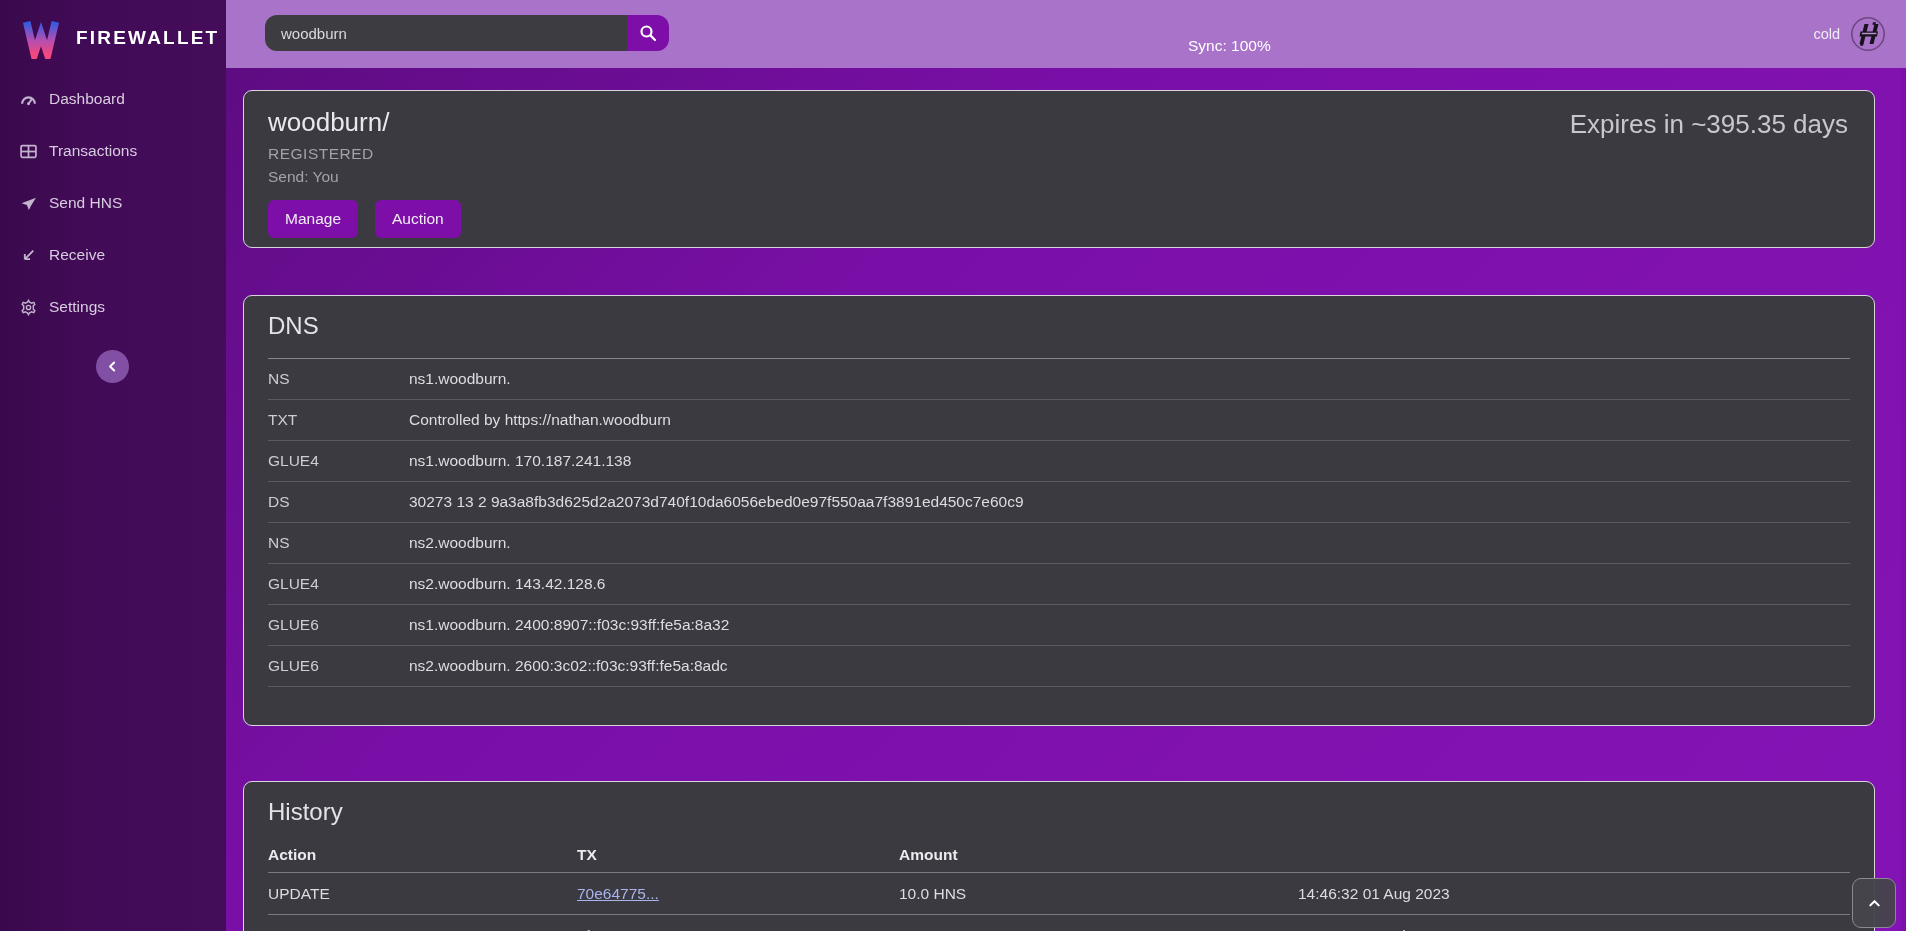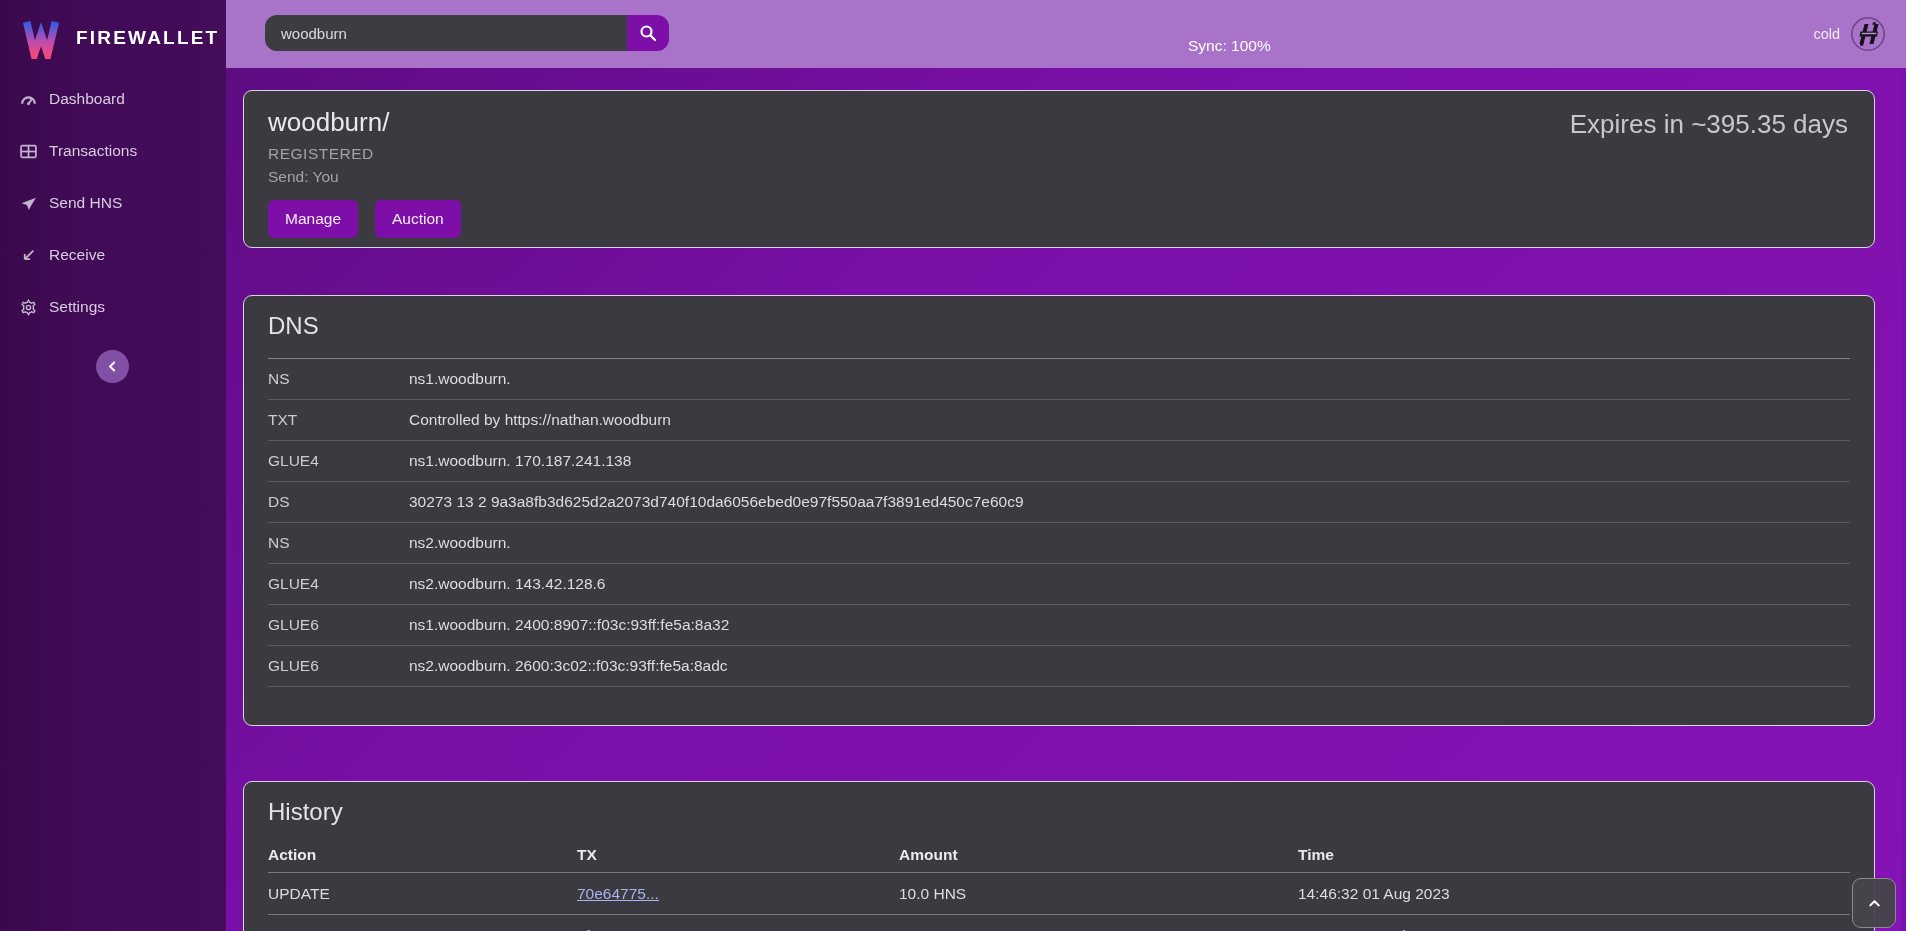--- a/index.html
+++ b/index.html
@@ -231,21 +231,20 @@
     </div>
   </section>
 
   <section class="card card-history">
     <h2 class="section-title">History</h2>
     <div class="hist-table">
       <div class="hist-head">
         <span class="col-action">Action</span>
         <span class="col-tx">TX</span>
         <span class="col-amount">Amount</span>
-        <span class="col-time">Time</span>
       </div>
       <div class="hist-row">
         <span class="col-action">UPDATE</span>
         <span class="col-tx"><a class="tx-link">70e64775...</a></span>
         <span class="col-amount">10.0 HNS</span>
         <span class="col-time">14:46:32 01 Aug 2023</span>
       </div>
       <div class="hist-row">
         <span class="col-action">RENEW</span>
         <span class="col-tx"><a class="tx-link">3f9a27c4...</a></span>

